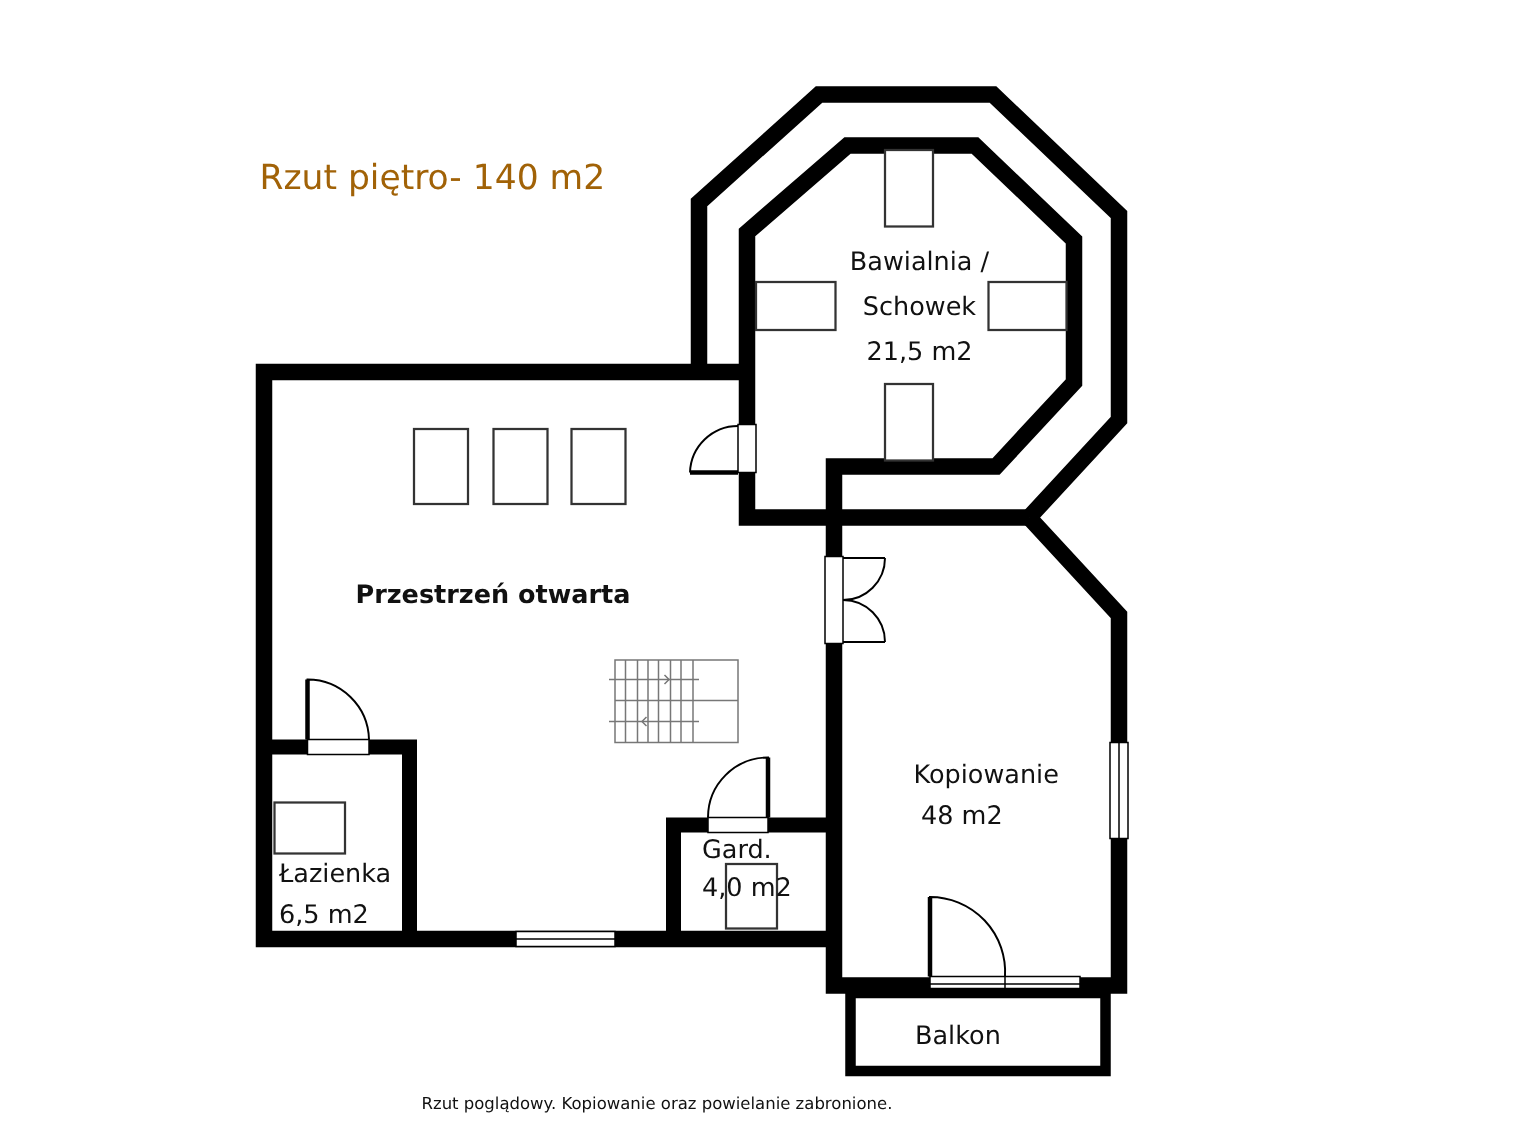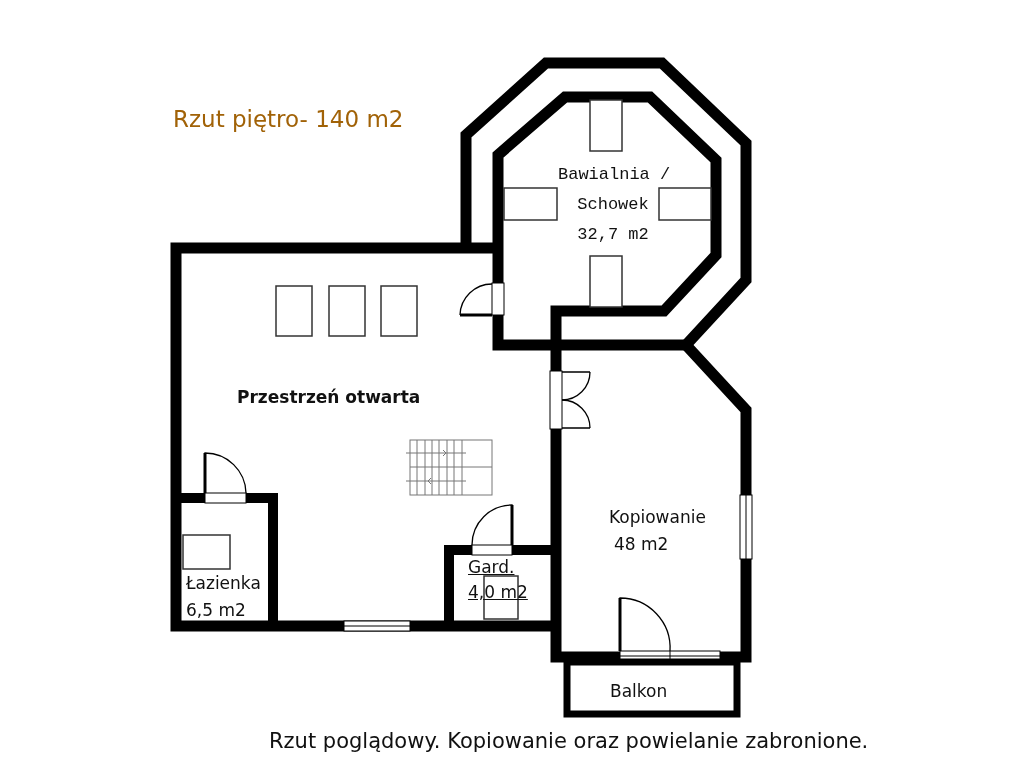--- a/index.html
+++ b/index.html
@@ -1,22 +1,22 @@
 <!DOCTYPE html>
 <html><head>
 <meta charset="utf-8">
 <style>
   html, body { margin:0; padding:0; background:#ffffff; }
   body { width:1011px; height:759px; position:relative; overflow:hidden;
          font-family: "DejaVu Sans", "Liberation Sans", sans-serif; }
   svg { position:absolute; left:0; top:0; }
   .lbl { position:absolute; color:#111; font-size:17px; line-height:22px; white-space:nowrap; }
   .title { position:absolute; left:173px; top:106px; font-size:23px; color:#a16207; }
-  .footer { position:absolute; left:269px; top:729px; font-size:21px; color:#111; }
-  .center { text-align:center;font-family:Liberation Mono, monospace; }
+  .footer { position:absolute; left:281px; top:729px; font-size:11px; color:#111; }
+  .center { text-align:center; }
 </style>
 </head>
 <body>
 
 <svg width="1011" height="759" viewBox="0 0 1011 759">
   <g fill="none" stroke="#000" stroke-linejoin="miter">
 
     <path stroke-width="11" d="M466,248 L466,135 L546,63 L662,63 L746,143 L746,280 L686,345"></path>
 
     <path stroke-width="11" d="M498,248 L498,155 L565,97 L650,97 L716,160 L716,255 L664,311 L556,311 L556,348"></path>
@@ -88,33 +88,33 @@
   </g>
 
   <rect x="567" y="662" width="170" height="52" fill="#fff" stroke="#000" stroke-width="7"></rect>
 </svg>
 
 <div class="title">Rzut piętro- 140 m2</div>
 
 <div class="lbl center" style="left:558px; top:160px; width:110px; line-height:30px;">
   <div>Bawialnia /</div>
   <div>Schowek</div>
-  <div>32,7 m2</div>
+  <div>21,5 m2</div>
 </div>
 
 <div class="lbl" style="left:237px; top:383px; line-height:28px;font-weight:bold;">
   <div>Przestrzeń otwarta</div>
 </div>
 
 <div class="lbl" style="left:186px; top:570px; line-height:27px;">
   <div>Łazienka</div>
   <div>6,5 m2</div>
 </div>
 
-<div class="lbl" style="left:468px; top:555px; line-height:25px;text-decoration:underline;">
+<div class="lbl" style="left:468px; top:555px; line-height:25px;">
   <div>Gard.</div>
   <div>4,0 m2</div>
 </div>
 
 <div class="lbl" style="left:609px; top:504px; line-height:27px;">
   <div>Kopiowanie</div>
   <div style="padding-left:5px;">48 m2</div>
 </div>
 
 <div class="lbl" style="left:610px; top:680px;">Balkon</div>

